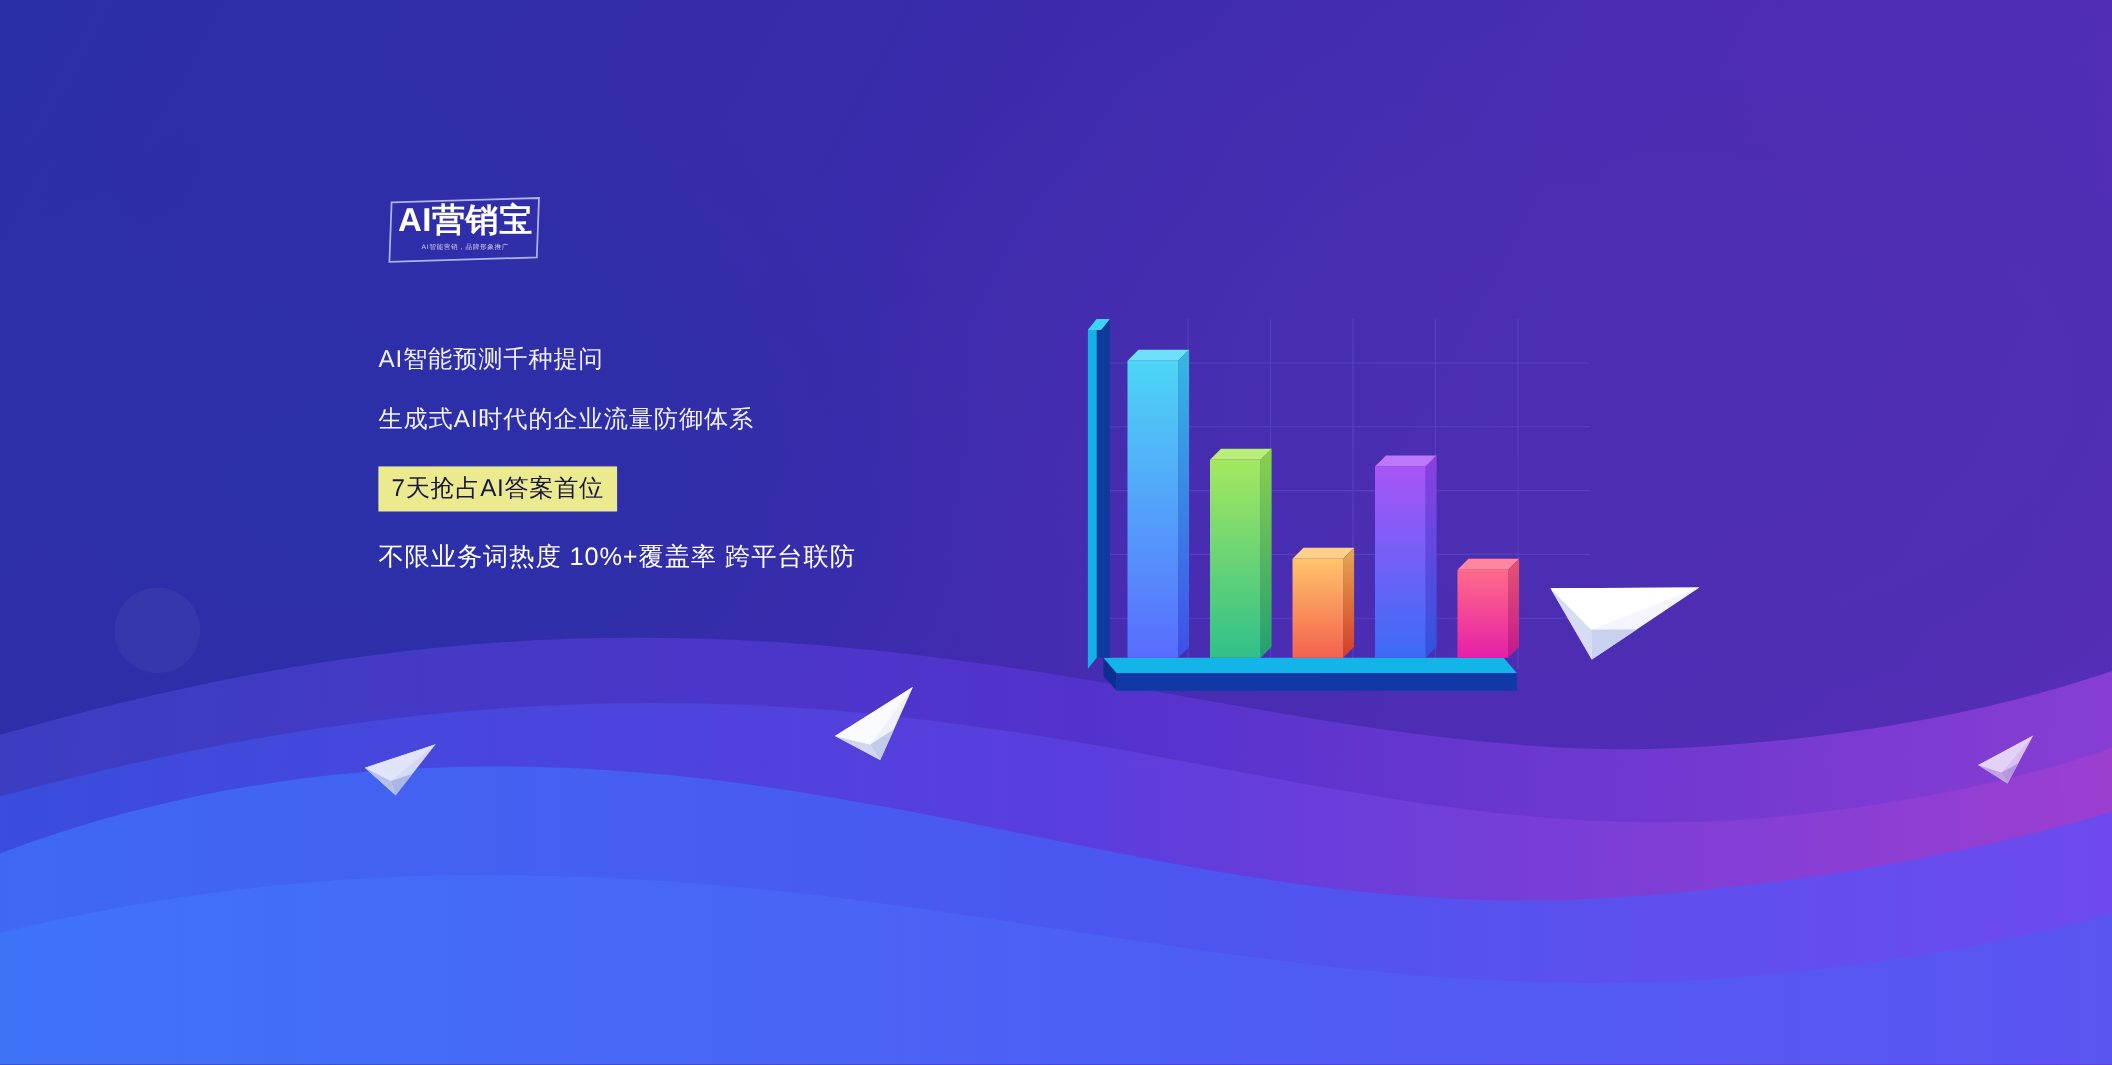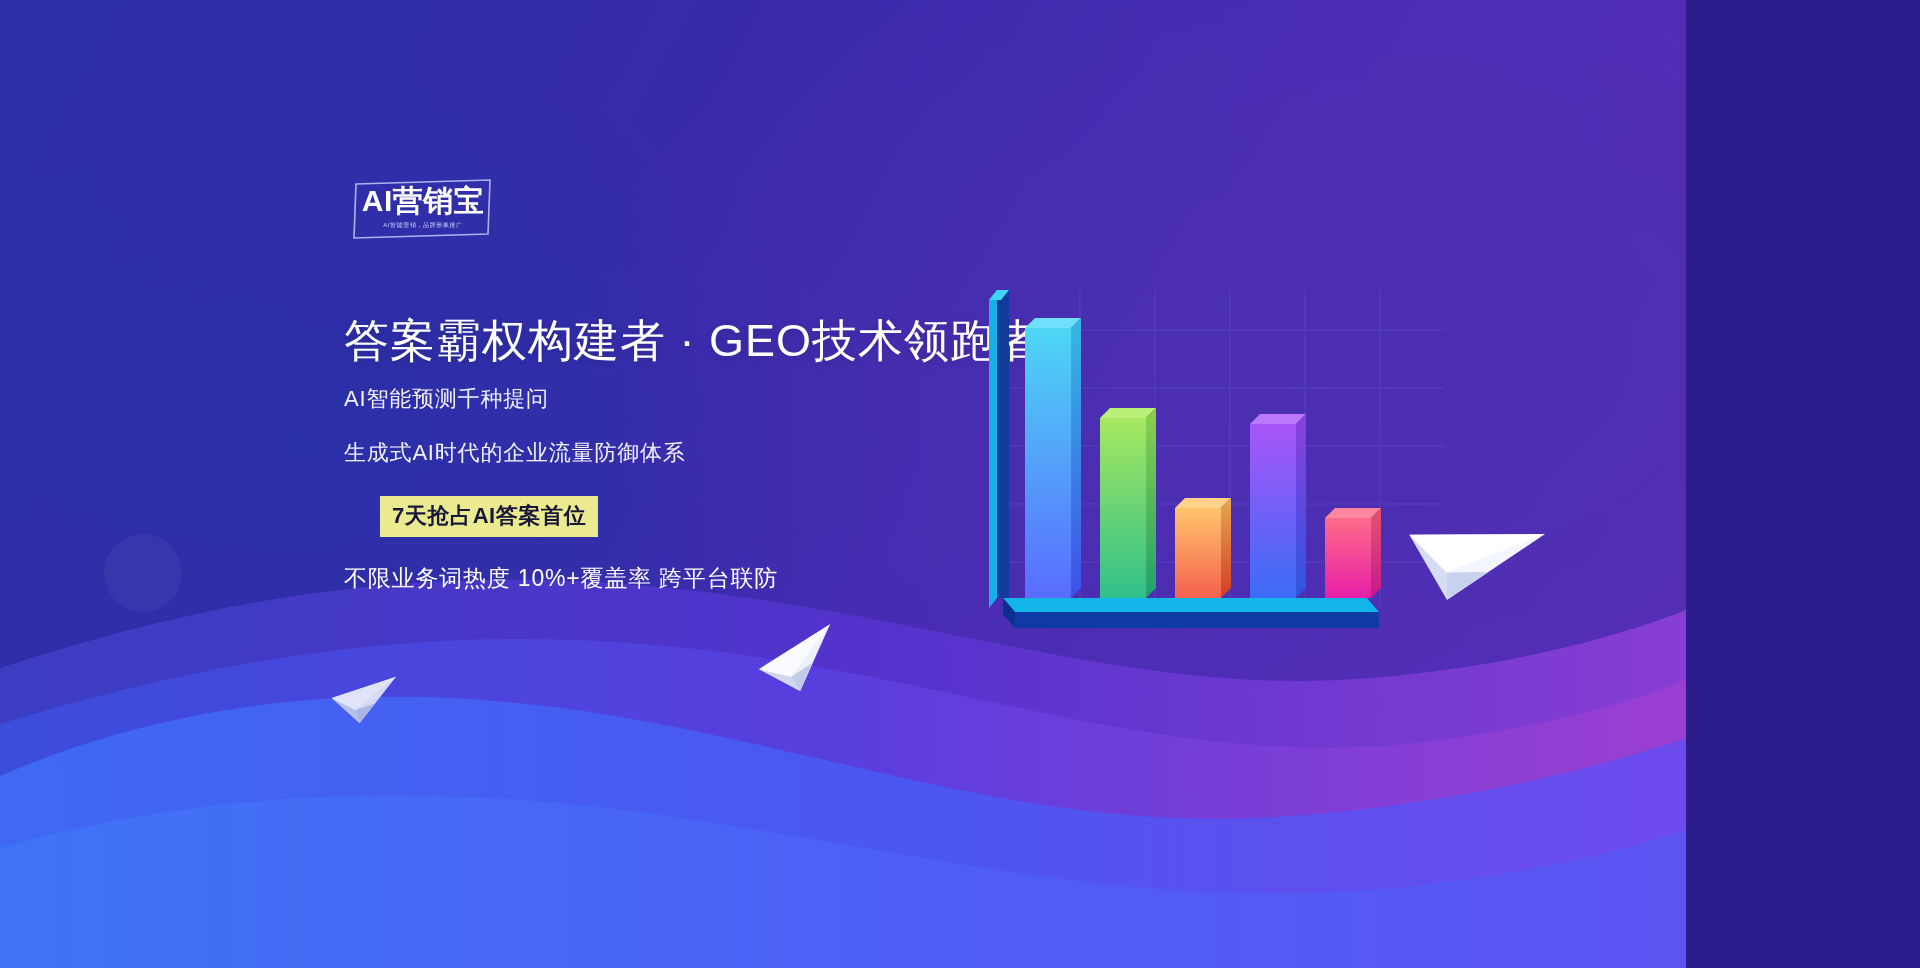--- a/index.html
+++ b/index.html
@@ -3,21 +3,21 @@
 <meta charset="utf-8">
 <title>AI营销宝 Banner</title>
 <style>
   html,body{margin:0;padding:0;background:#2b1e8c;}
   body{
     font-family:"Liberation Sans","DejaVu Sans",sans-serif;
     -webkit-font-smoothing:antialiased;
   }
   .banner{
     position:relative;
-    width:1686px;
+    width:1920px;
     height:968px;
     overflow:hidden;
     background:
       radial-gradient(1200px 700px at 78% 36%, #4b2fb0 0%, rgba(75,47,176,0) 62%),
       radial-gradient(900px 620px at 18% 46%, #2a30a8 0%, rgba(42,48,168,0) 64%),
       linear-gradient(118deg,#2a2fa6 0%,#3a2bab 38%,#4a2cb4 62%,#5a2fb8 100%);
   }
 
   
   .bg-layer{position:absolute;inset:0;pointer-events:none;}
@@ -89,26 +89,25 @@
     letter-spacing:.8px;
     margin:0 0 32px 0;
     white-space:nowrap;
   }
   .highlight-wrap{margin:0 0 30px 0;}
   .highlight{
     display:inline-block;
     background:#ecea8e;
     color:#17173a;
     font-size:22px;
-    font-weight:bold;
+    font-weight:normal;
     letter-spacing:.6px;
     line-height:1;
     padding:9px 12px 10px 12px;
     white-space:nowrap;
-    margin-left:36px;
   }
   .metrics{
     color:#ffffff;
     font-size:23px;
     line-height:1;
     font-weight:400;
     letter-spacing:.8px;
     margin:0;
     white-space:nowrap;
   }
@@ -170,21 +169,20 @@
   <div class="logo">
     <svg class="logo-frame" viewBox="0 0 142 62">
       <path d="M4,6 L138,2 L136,56 L2,60 Z" fill="none" stroke="#b9c4f2" stroke-width="1.6" opacity="0.9"></path>
       <rect x="40" y="0" width="62" height="8" fill="#2c2f9e" opacity="0.0"></rect>
     </svg>
     <div class="logo-text">AI营销宝</div>
     <div class="logo-sub">AI智能营销，品牌形象推广</div>
   </div>
 
   <div class="copy">
-    <h1 class="headline">答案霸权构建者 · GEO技术领跑者</h1>
     <p class="subline">AI智能预测千种提问</p>
     <p class="subline">生成式AI时代的企业流量防御体系</p>
     <div class="highlight-wrap">
       <span class="highlight">7天抢占AI答案首位</span>
     </div>
     <p class="metrics">不限业务词热度 10%+覆盖率 跨平台联防</p>
   </div>
 
   <div class="chart">
     <svg viewBox="0 0 470 375">

